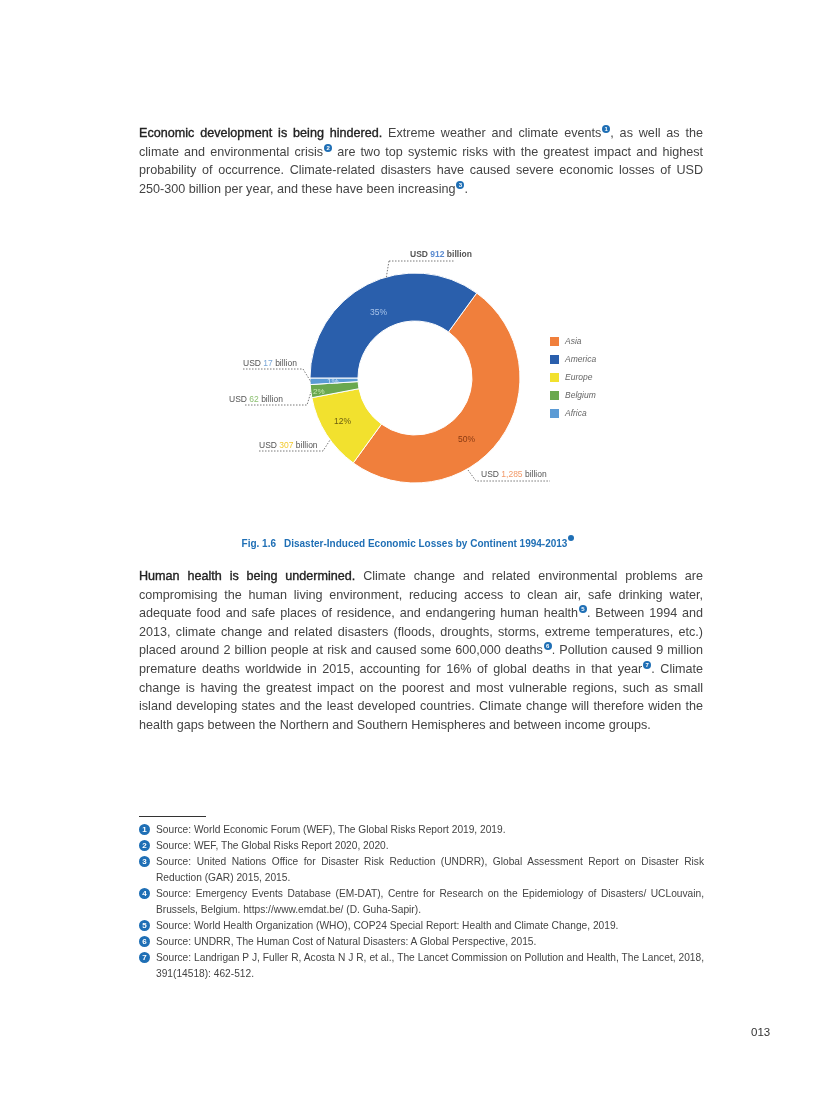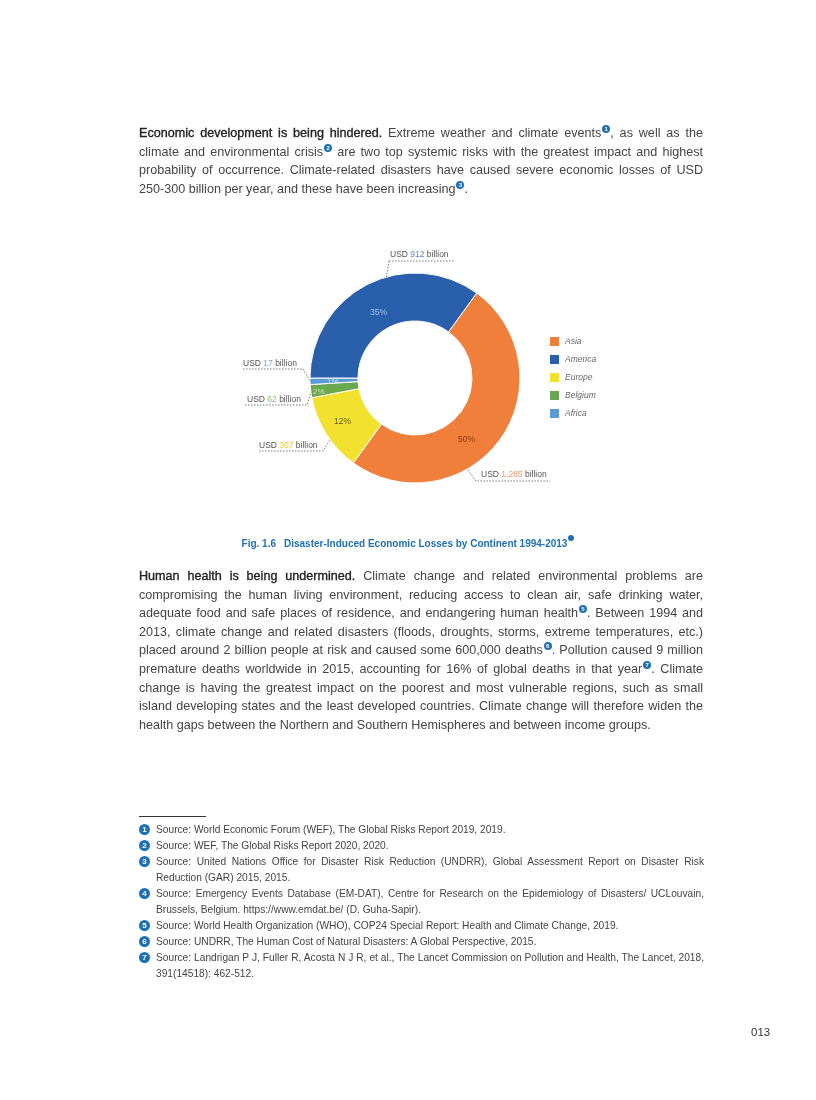--- a/index.html
+++ b/index.html
@@ -62,27 +62,27 @@
 
       <polyline points="468,470 476,481 550,481"></polyline>
     </g>
     <text id="lbl-america" x="370" y="315" font-size="8.5" fill="#a9c4ea" font-family="Liberation Sans, sans-serif">35%</text>
     <text id="lbl-asia" x="458" y="442" font-size="8.5" fill="#8a3a12" font-family="Liberation Sans, sans-serif">50%</text>
     <text id="lbl-europe" x="334" y="424" font-size="8.5" fill="#6b5e10" font-family="Liberation Sans, sans-serif">12%</text>
     <text id="lbl-oceania" x="313" y="394" font-size="8" fill="#c8e6b0" font-family="Liberation Sans, sans-serif">2%</text>
     <text id="lbl-africa" x="327" y="384" font-size="8" fill="#cfe2f5" font-family="Liberation Sans, sans-serif">1%</text>
   </svg>
 
-  <div class="callout" style="left:390px; top:19px;">
+  <div class="callout" style="left:410px; top:19px;font-weight:bold;">
     <span>USD </span><span style="color:#5b8bd0">912</span><span> billion</span>
   </div>
   <div class="callout" style="left:243px; top:128px;">
     <span>USD </span><span style="color:#7aa7d8">17</span><span> billion</span>
   </div>
-  <div class="callout" style="left:247px; top:164px;">
+  <div class="callout" style="left:229px; top:164px;">
     <span>USD </span><span style="color:#8cc070">62</span><span> billion</span>
   </div>
   <div class="callout" style="left:259px; top:210px;">
     <span>USD </span><span style="color:#f2c92e">307</span><span> billion</span>
   </div>
   <div class="callout" style="left:481px; top:239px;">
     <span>USD </span><span style="color:#f29a6a">1,285</span><span> billion</span>
   </div>
 </div>
 

